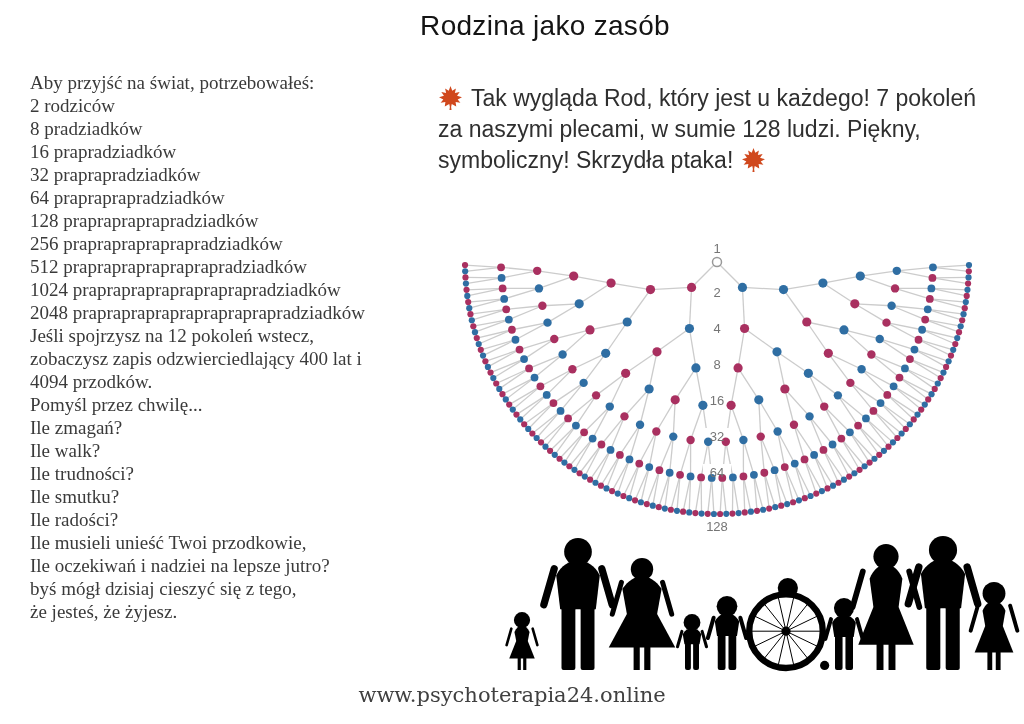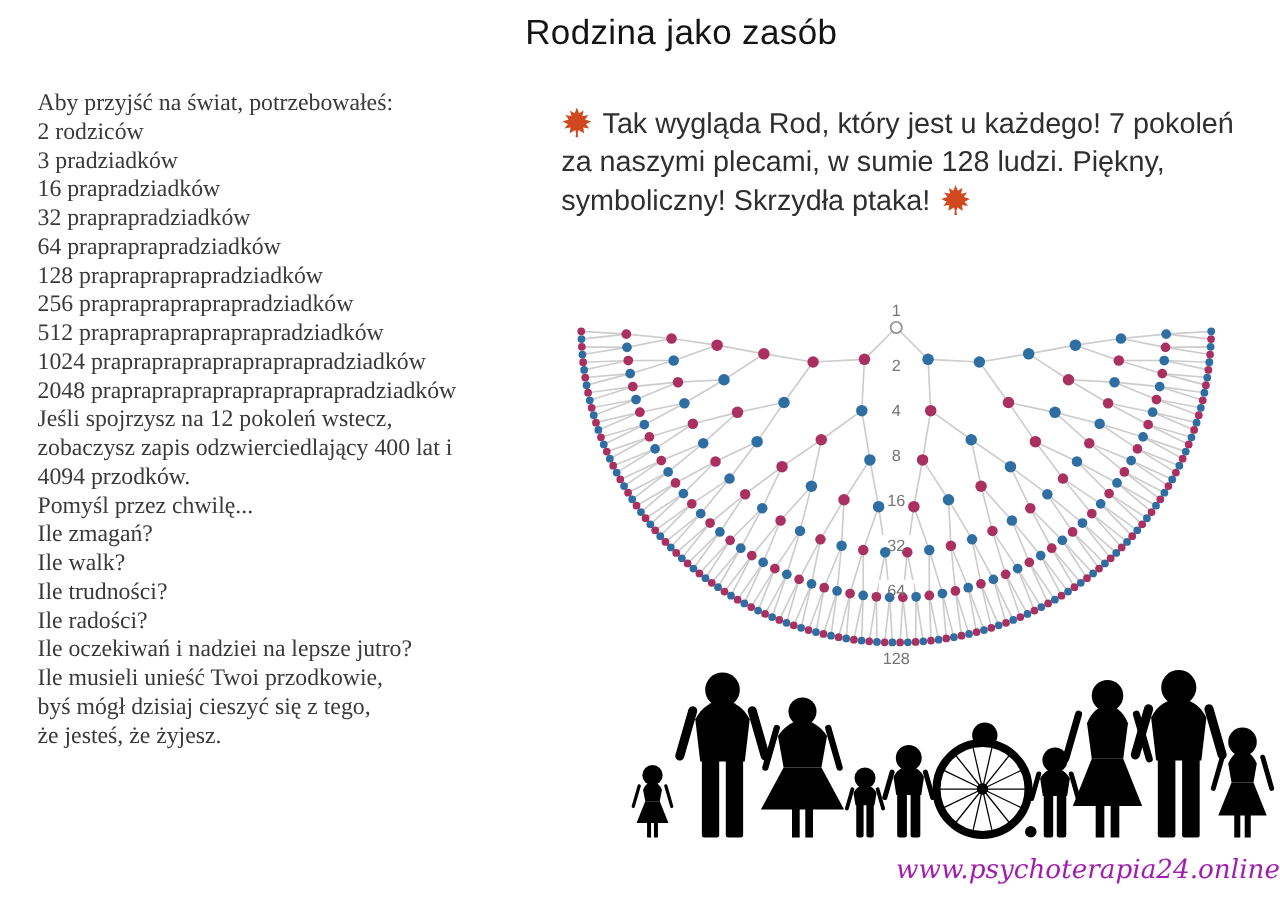--- a/index.html
+++ b/index.html
@@ -3,61 +3,62 @@
 <meta charset="utf-8">
 <style>
   html,body{margin:0;padding:0;background:#ffffff;}
   .page{position:relative;width:1024px;height:724px;background:#ffffff;overflow:hidden;
         font-family:"Liberation Sans",sans-serif;color:#333;}
   .title{position:absolute;top:10px;left:0;width:100%;text-align:center;
          font-size:28px;font-weight:400;color:#141414;letter-spacing:.3px;margin-left:33px;}
   .left-col{position:absolute;left:30px;top:71px;width:420px;
             font-size:19px;line-height:23px;color:#3a3a3a;}
   .left-col .line{white-space:nowrap;font-family:Liberation Serif, serif;}
-  .right-col{position:absolute;left:449px;top:83px;width:558px;
+  .right-col{position:absolute;left:438px;top:83px;width:558px;
              font-size:23px;line-height:31px;color:#2f2f2f;}
   .leaf{display:inline-block;width:25px;height:25px;vertical-align:-4px;}
   .leaf.lead{margin-right:8px;}
   .leaf.trail{margin-left:8px;}
   .chart{position:absolute;left:450px;top:229px;width:540px;height:312px;}
   .chart svg text{font-family:"Liberation Sans",sans-serif;}
   .silhouettes{position:absolute;left:494px;top:528px;width:528px;height:150px;}
-  .footer{position:absolute;left:0;top:683px;width:100%;text-align:right;
-          font-family:"DejaVu Serif",serif;font-size:21px;color:#a21caf;font-style:italic;}
+  .footer{position:absolute;left:0;top:683px;width:100%;text-align:center;
+          font-family:"DejaVu Serif",serif;font-size:21px;color:#404040;}
 </style>
 </head>
 <body>
 
 <div class="page">
 
   <div class="title">Rodzina jako zasób</div>
 
   <div class="left-col">
 
   <div class="line">Aby przyjść na świat, potrzebowałeś:</div>
       <div class="line">2 rodziców</div>
-      <div class="line">3 pradziadków</div>
+      <div class="line">8 pradziadków</div>
       <div class="line">16 prapradziadków</div>
       <div class="line">32 praprapradziadków</div>
       <div class="line">64 prapraprapradziadków</div>
       <div class="line">128 praprapraprapradziadków</div>
       <div class="line">256 prapraprapraprapradziadków</div>
       <div class="line">512 praprapraprapraprapradziadków</div>
       <div class="line">1024 prapraprapraprapraprapradziadków</div>
       <div class="line">2048 praprapraprapraprapraprapradziadków</div>
       <div class="line">Jeśli spojrzysz na 12 pokoleń wstecz,</div>
       <div class="line">zobaczysz zapis odzwierciedlający 400 lat i</div>
       <div class="line">4094 przodków.</div>
       <div class="line">Pomyśl przez chwilę...</div>
       <div class="line">Ile zmagań?</div>
       <div class="line">Ile walk?</div>
       <div class="line">Ile trudności?</div>
+      <div class="line">Ile smutku?</div>
       <div class="line">Ile radości?</div>
+      <div class="line">Ile musieli unieść Twoi przodkowie,</div>
       <div class="line">Ile oczekiwań i nadziei na lepsze jutro?</div>
-      <div class="line">Ile musieli unieść Twoi przodkowie,</div>
       <div class="line">byś mógł dzisiaj cieszyć się z tego,</div>
       <div class="line">że jesteś, że żyjesz.</div>
     </div>
 
   <div class="right-col">
     <svg class="leaf lead" viewBox="0 0 24 24">
       <path fill="#d0481d" d="M12 1 L13.7 5.4 L17.2 3.3 L16.2 7.6 L20.8 6.7 L18.3 10.2 L23 11.7 L18.9 13.8 L21.5 17.1 L16.9 16.4 L17.5 20.7 L13.2 18.2 L12.6 21 L13 24 L11 24 L11.4 21 L10.8 18.2 L6.5 20.7 L7.1 16.4 L2.5 17.1 L5.1 13.8 L1 11.7 L5.7 10.2 L3.2 6.7 L7.8 7.6 L6.8 3.3 L10.3 5.4 Z"></path>
     </svg><span>Tak wygląda Rod, który jest u każdego! 7 pokoleń za naszymi plecami, w sumie 128 ludzi. Piękny, symboliczny! Skrzydła ptaka!</span><svg class="leaf trail" viewBox="0 0 24 24">
       <path fill="#d0481d" d="M12 1 L13.7 5.4 L17.2 3.3 L16.2 7.6 L20.8 6.7 L18.3 10.2 L23 11.7 L18.9 13.8 L21.5 17.1 L16.9 16.4 L17.5 20.7 L13.2 18.2 L12.6 21 L13 24 L11 24 L11.4 21 L10.8 18.2 L6.5 20.7 L7.1 16.4 L2.5 17.1 L5.1 13.8 L1 11.7 L5.7 10.2 L3.2 6.7 L7.8 7.6 L6.8 3.3 L10.3 5.4 Z"></path>
     </svg>

